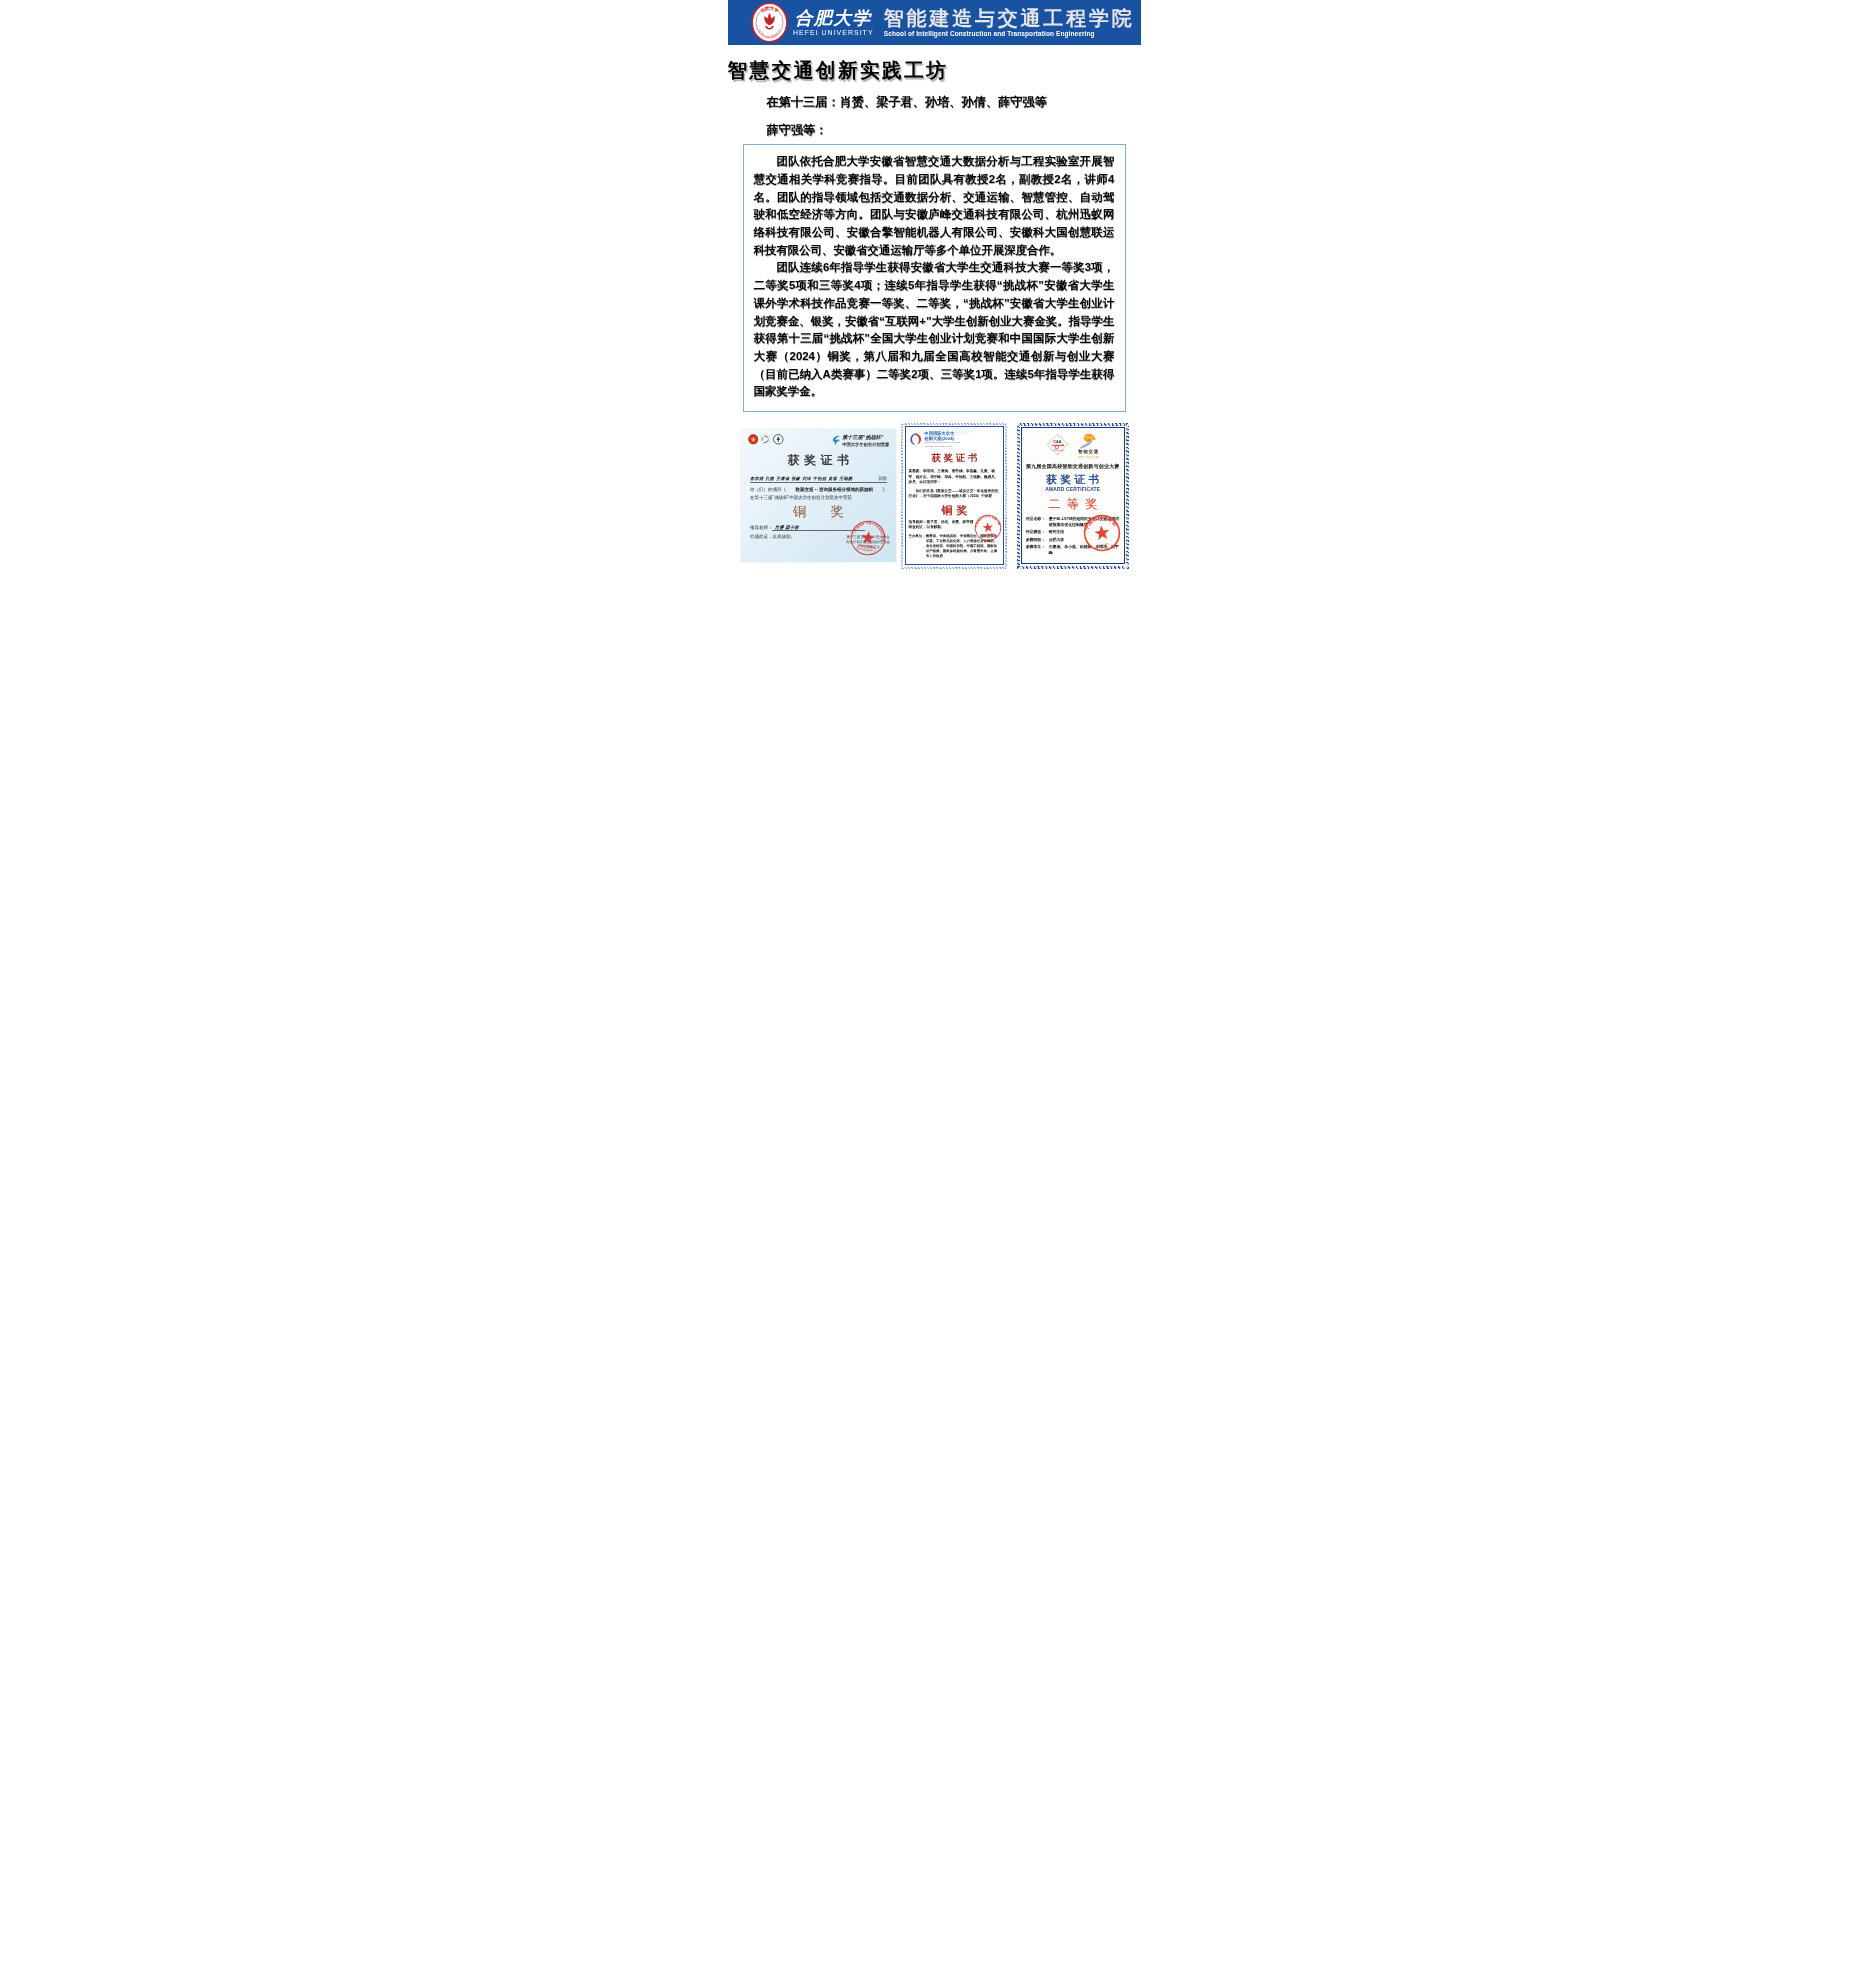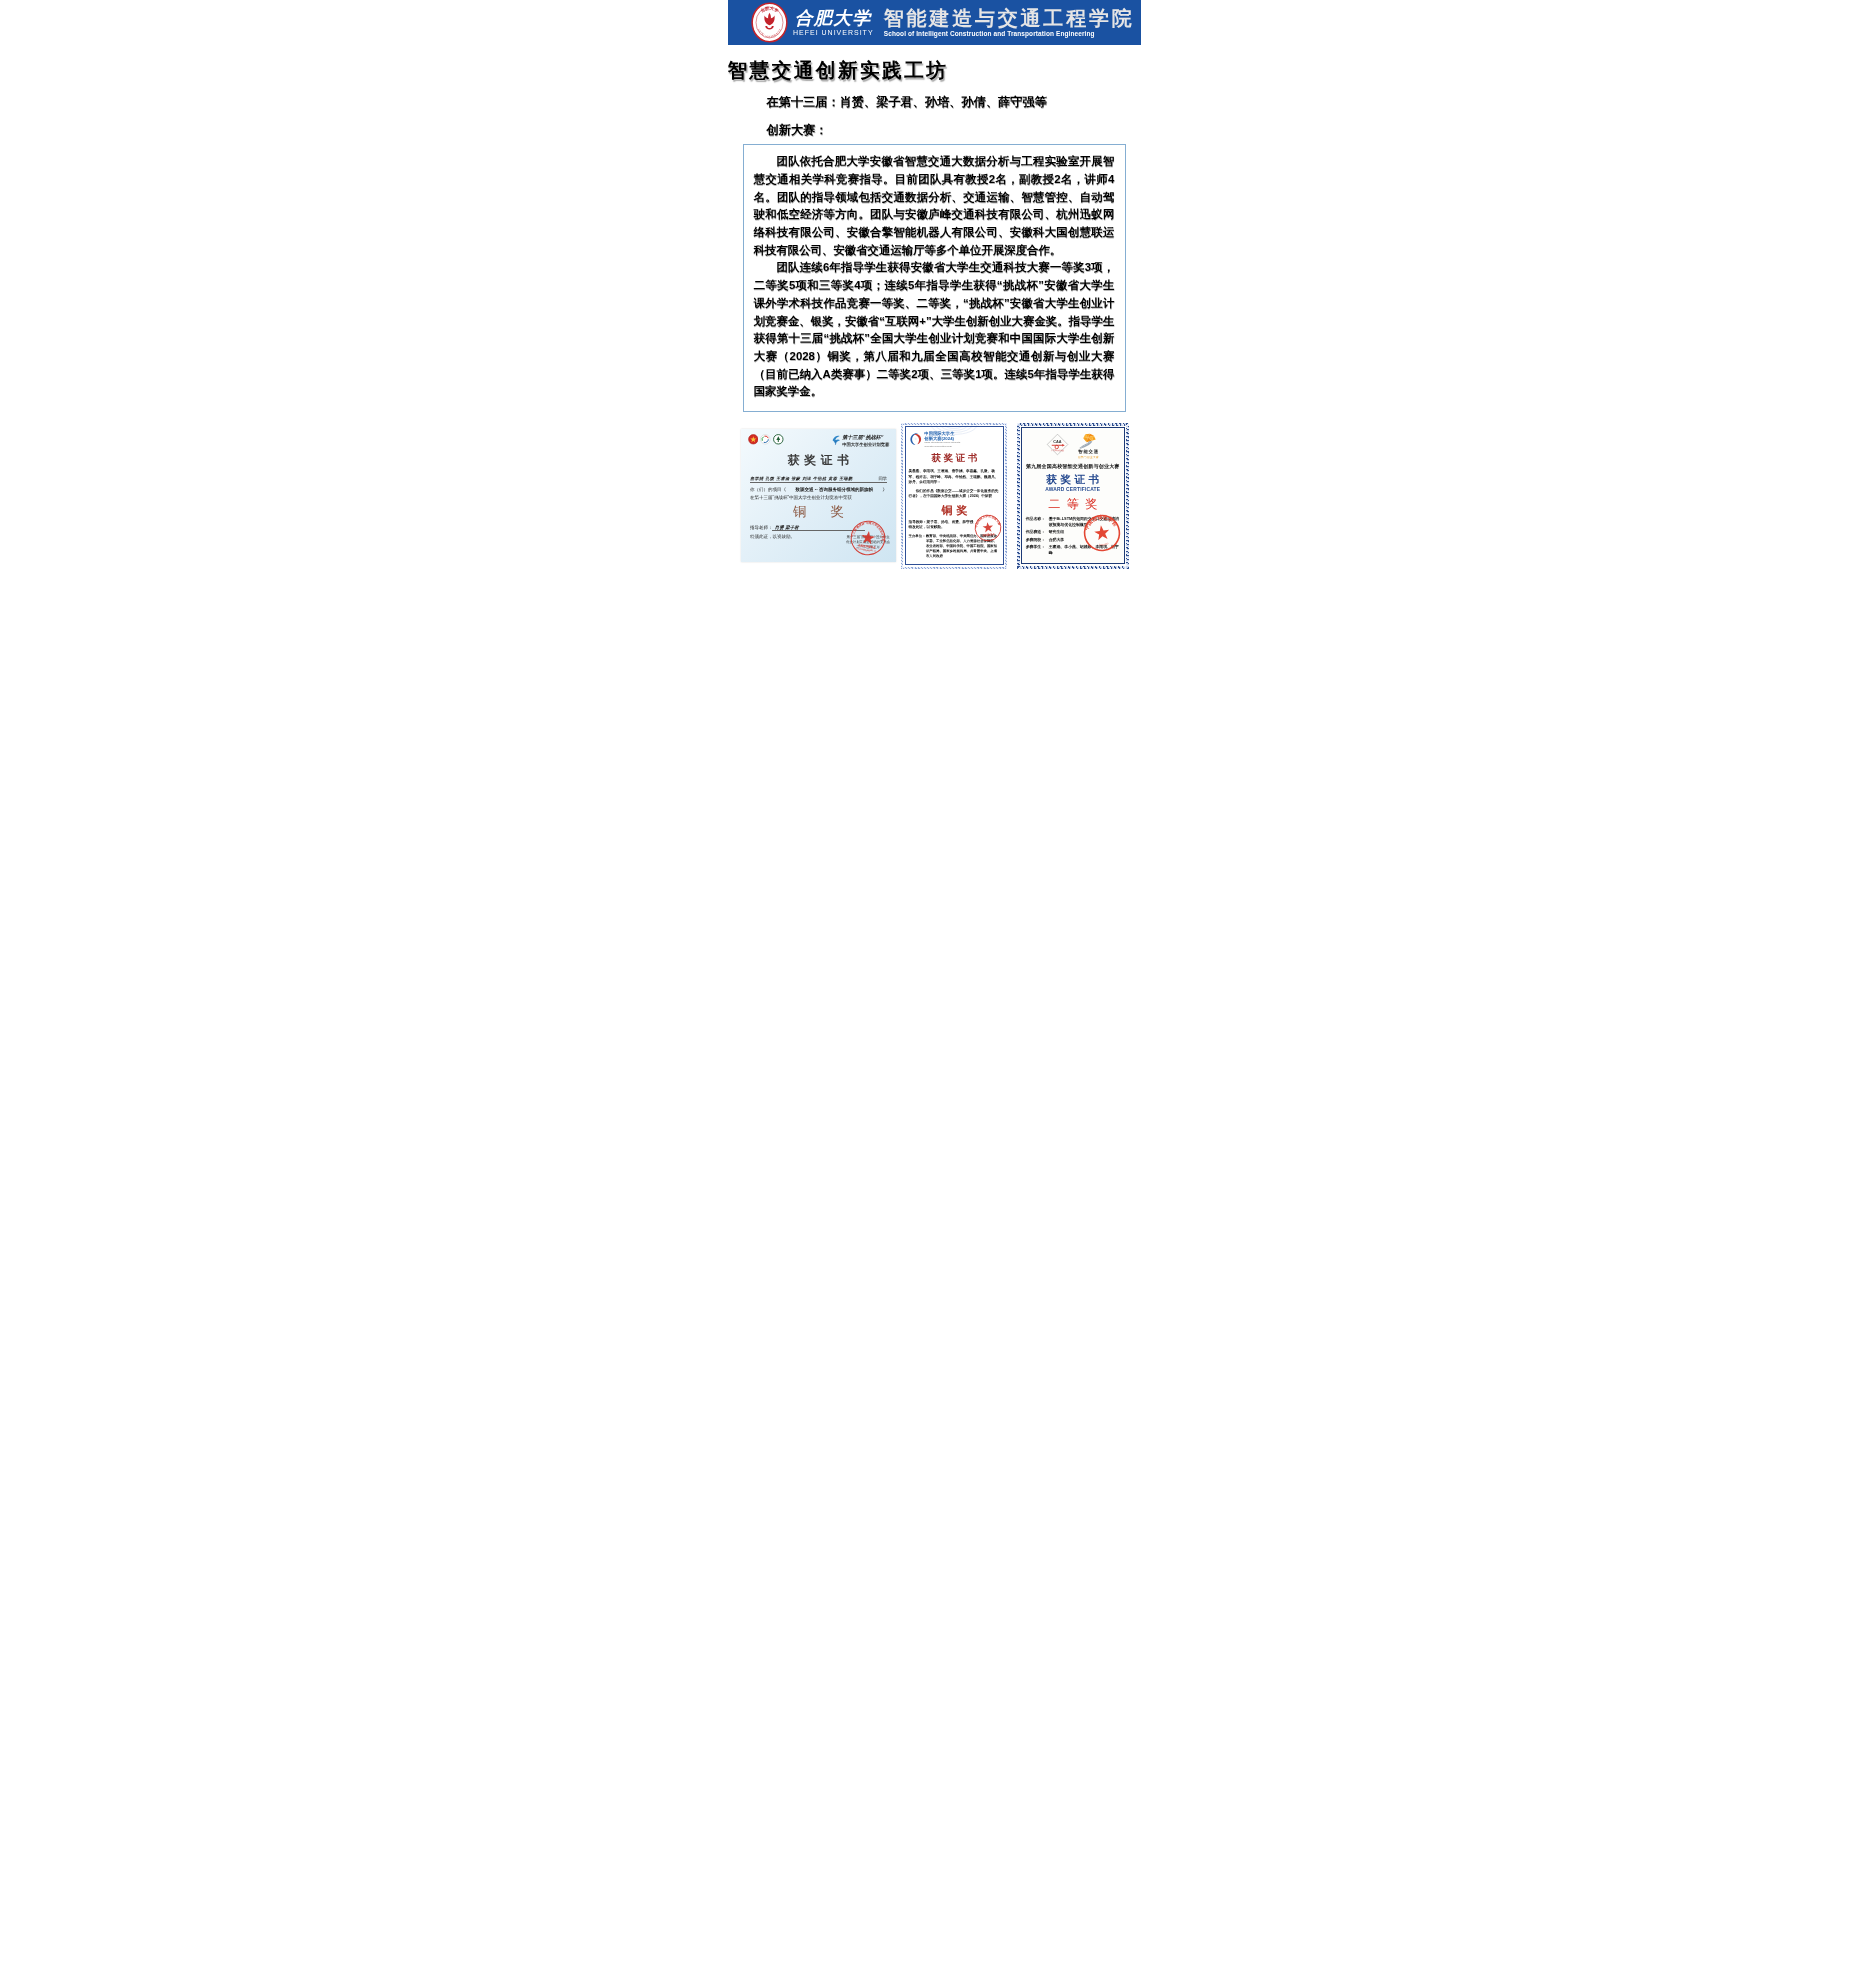--- a/index.html
+++ b/index.html
@@ -117,25 +117,25 @@
       <div class="univ-en">HEFEI UNIVERSITY</div>
     </div>
     <div class="school-block">
       <div class="school-cn">智能建造与交通工程学院</div>
       <div class="school-en">School of Intelligent Construction and Transportation Engineering</div>
     </div>
   </header>
 
   <h1 class="main-title">智慧交通创新实践工坊</h1>
   <div class="advisors">在第十三届：肖赟、梁子君、孙培、孙倩、薛守强等</div>
-  <div class="intro-label">创新大赛：</div>
+  <div class="intro-label">薛守强等：</div>
 
   <section class="intro-box">
     <p>团队依托合肥大学安徽省智慧交通大数据分析与工程实验室开展智慧交通相关学科竞赛指导。目前团队具有教授2名，副教授2名，讲师4名。团队的指导领域包括交通数据分析、交通运输、智慧管控、自动驾驶和低空经济等方向。团队与安徽庐峰交通科技有限公司、杭州迅蚁网络科技有限公司、安徽合擎智能机器人有限公司、安徽科大国创慧联运科技有限公司、安徽省交通运输厅等多个单位开展深度合作。</p>
-    <p>团队连续6年指导学生获得安徽省大学生交通科技大赛一等奖3项，二等奖5项和三等奖4项；连续5年指导学生获得“挑战杯”安徽省大学生课外学术科技作品竞赛一等奖、二等奖，“挑战杯”安徽省大学生创业计划竞赛金、银奖，安徽省“互联网+”大学生创新创业大赛金奖。指导学生获得第十三届“挑战杯”全国大学生创业计划竞赛和中国国际大学生创新大赛（2028）铜奖，第八届和九届全国高校智能交通创新与创业大赛（目前已纳入A类赛事）二等奖2项、三等奖1项。连续5年指导学生获得国家奖学金。</p>
+    <p>团队连续6年指导学生获得安徽省大学生交通科技大赛一等奖3项，二等奖5项和三等奖4项；连续5年指导学生获得“挑战杯”安徽省大学生课外学术科技作品竞赛一等奖、二等奖，“挑战杯”安徽省大学生创业计划竞赛金、银奖，安徽省“互联网+”大学生创新创业大赛金奖。指导学生获得第十三届“挑战杯”全国大学生创业计划竞赛和中国国际大学生创新大赛（2024）铜奖，第八届和九届全国高校智能交通创新与创业大赛（目前已纳入A类赛事）二等奖2项、三等奖1项。连续5年指导学生获得国家奖学金。</p>
   </section>
 
   <section class="certs">
 
     <article class="cert cert-cup">
       <div class="cup-top">
         <div class="cup-logos">
           <svg width="10.6" height="10.6" viewBox="0 0 28 28">
             <circle cx="14" cy="14" r="12.5" fill="#d42b23" stroke="#a61e18" stroke-width="1.5"></circle>
             <polygon points="14,6 16,12 22,12 17.2,15.6 19,21.5 14,17.8 9,21.5 10.8,15.6 6,12 12,12" fill="#f6c83c"></polygon>

